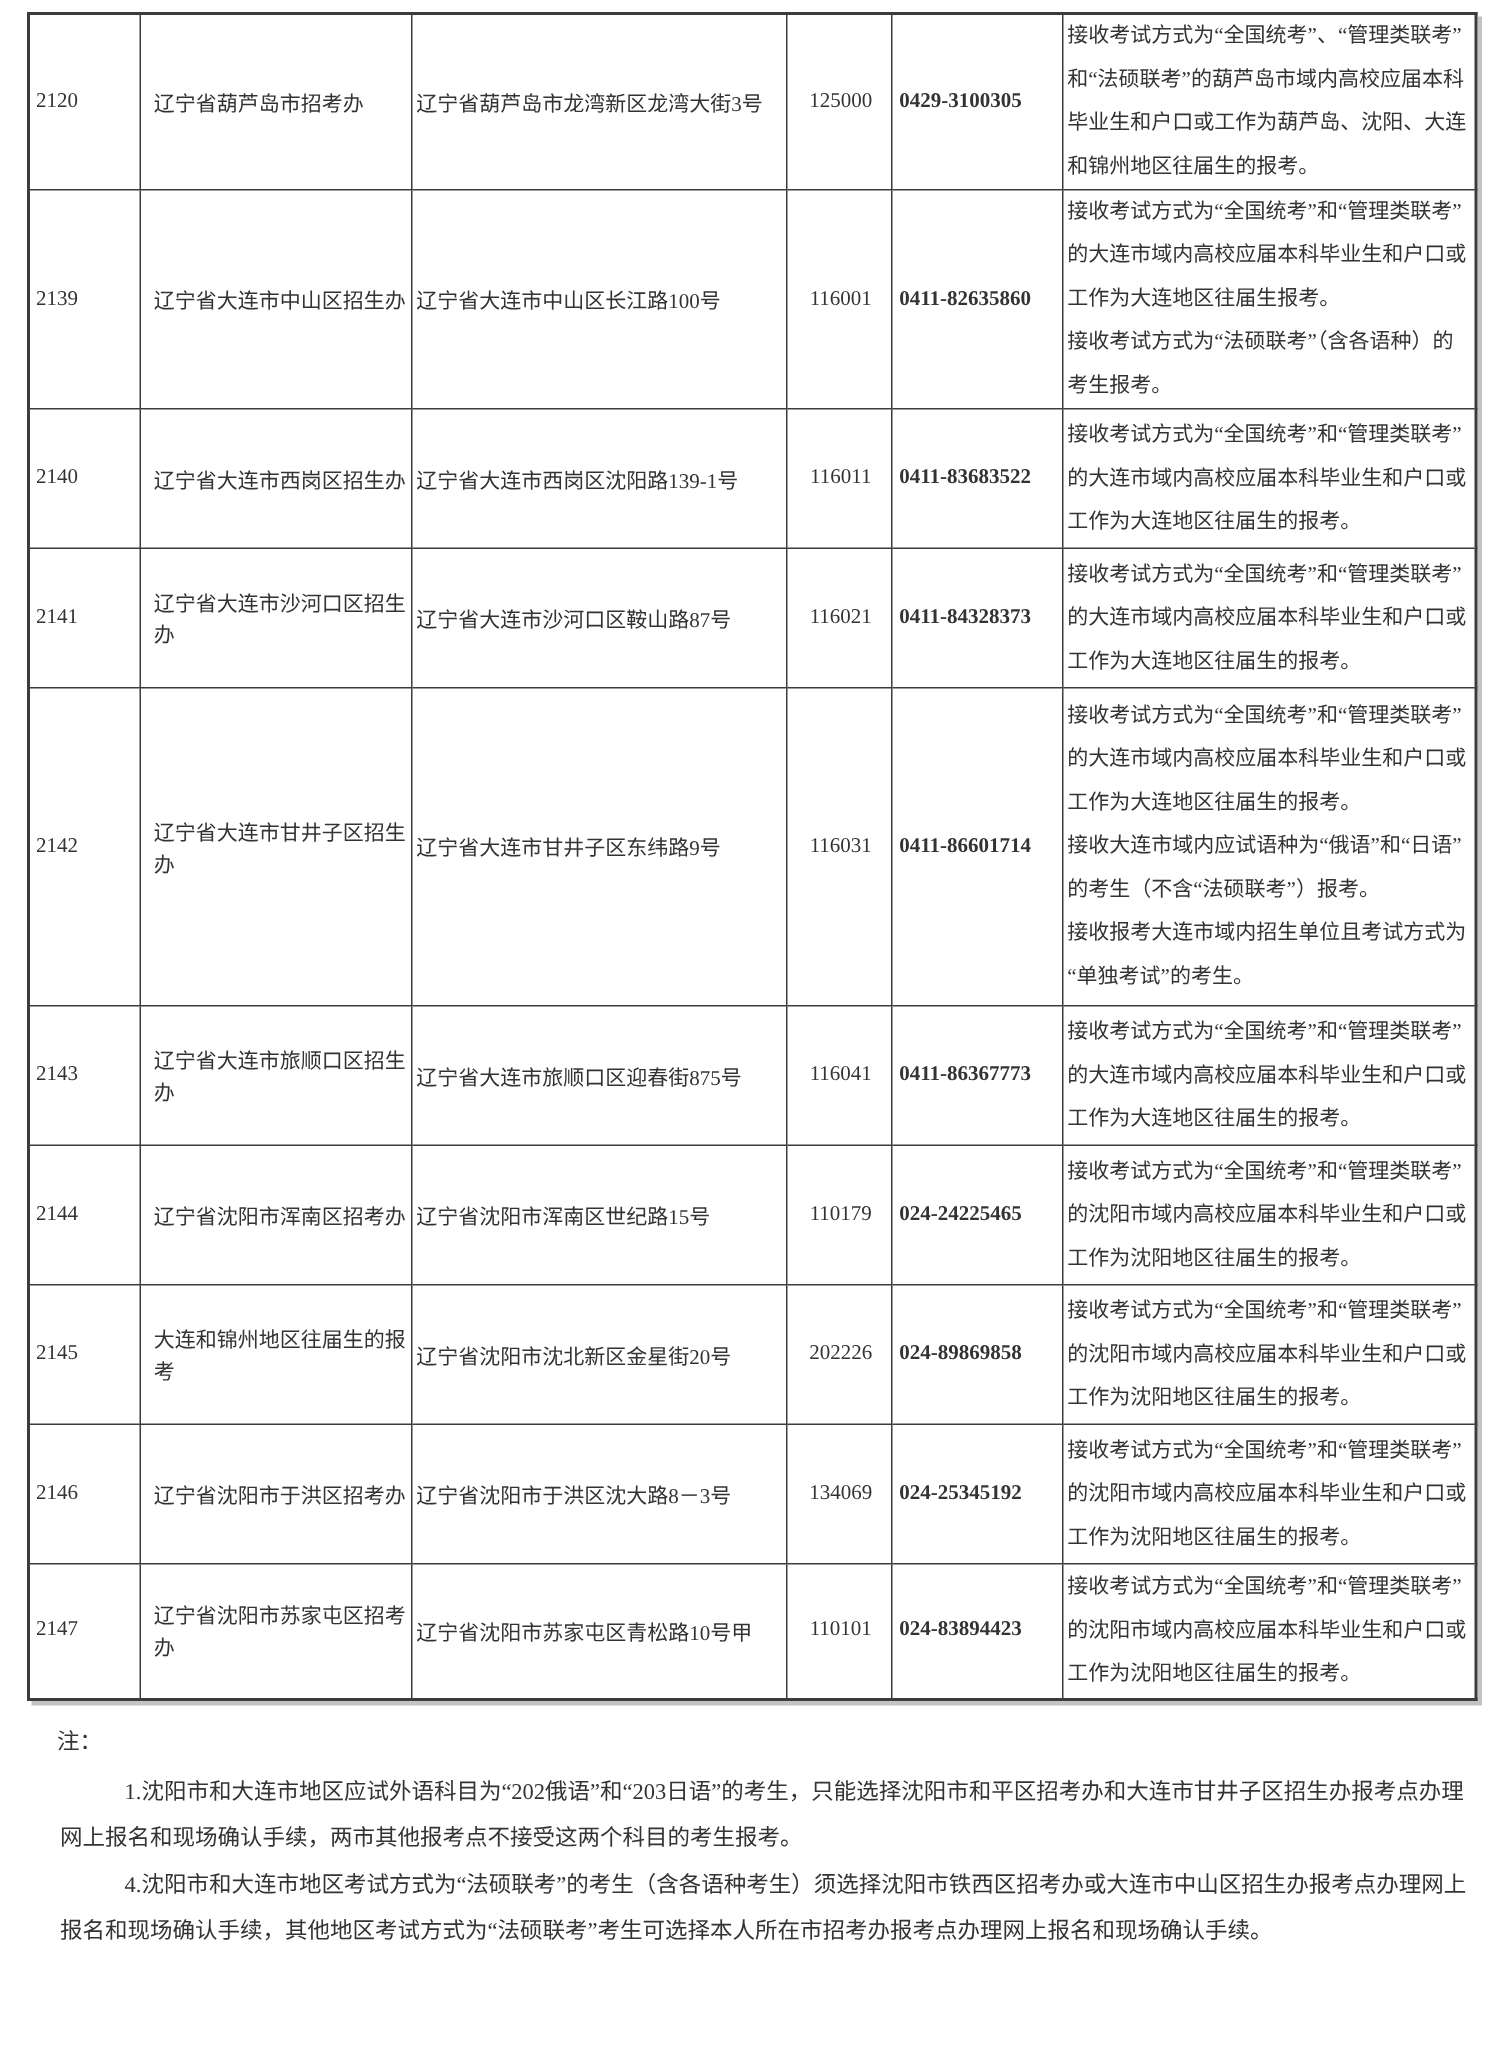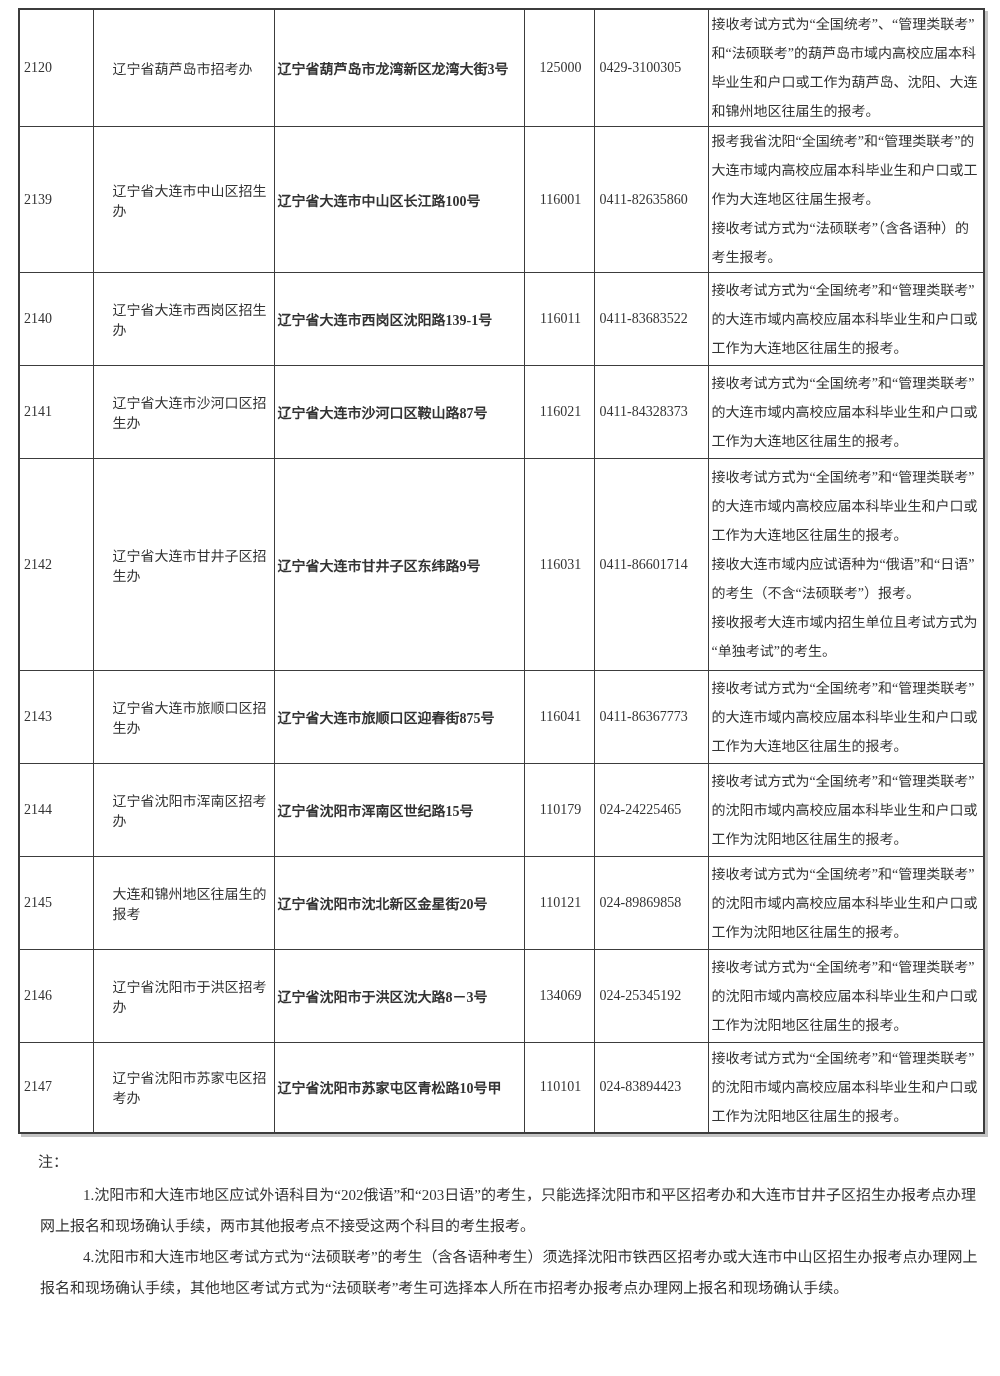--- a/index.html
+++ b/index.html
@@ -29,24 +29,24 @@
   }
   table.reg-table td {
     border: 1px solid #3c3c3c;
     font-size: 14px;
     color: #333333;
     vertical-align: middle;
     overflow: hidden;
   }
   table.reg-table { border: 2px solid #3c3c3c; }
   td.c-code  { padding: 0 2px 0 4px; }
-  td.c-name  { padding: 0 2px 0 19px; }
-  td.c-addr  { padding: 0 2px 0 3px; font-weight: bold; }
+  td.c-name  { padding: 0 2px 0 9px; }
+  td.c-addr  { padding: 0 2px 0 3px; }
   td.c-post  { padding: 0 2px 0 5px; text-align: center; }
-  td.c-phone { padding: 0 2px 0 5px; }
+  td.c-phone { padding: 0 2px 0 5px; font-weight: bold; }
   td.c-notes {
     vertical-align: top;
     padding: 0 3px 0 3px;
     font-size: 15px;
   }
   td.c-notes p {
     margin: 0;
     line-height: 29px;
     text-align: left;
   }
@@ -98,21 +98,21 @@
           </td>
   </tr>
 
   <tr>
     <td class="c-code">2139</td>
     <td class="c-name">辽宁省大连市中山区招生办</td>
     <td class="c-addr">辽宁省大连市中山区长江路100号</td>
     <td class="c-post">116001</td>
     <td class="c-phone">0411-82635860</td>
     <td class="c-notes">
-            <p>报考我省沈阳“全国统考”和“管理类联考”的大连市域内高校应届本科毕业生和户口或工作为大连地区往届生报考。</p>
+            <p>接收考试方式为“全国统考”和“管理类联考”的大连市域内高校应届本科毕业生和户口或工作为大连地区往届生报考。</p>
             <p>接收考试方式为“法硕联考”（含各语种）的考生报考。</p>
           </td>
   </tr>
 
   <tr>
     <td class="c-code">2140</td>
     <td class="c-name">辽宁省大连市西岗区招生办</td>
     <td class="c-addr">辽宁省大连市西岗区沈阳路139-1号</td>
     <td class="c-post">116011</td>
     <td class="c-phone">0411-83683522</td>
@@ -164,21 +164,21 @@
     <td class="c-phone">024-24225465</td>
     <td class="c-notes">
             <p>接收考试方式为“全国统考”和“管理类联考”的沈阳市域内高校应届本科毕业生和户口或工作为沈阳地区往届生的报考。</p>
           </td>
   </tr>
 
   <tr>
     <td class="c-code">2145</td>
     <td class="c-name">大连和锦州地区往届生的报考</td>
     <td class="c-addr">辽宁省沈阳市沈北新区金星街20号</td>
-    <td class="c-post">110121</td>
+    <td class="c-post">202226</td>
     <td class="c-phone">024-89869858</td>
     <td class="c-notes">
             <p>接收考试方式为“全国统考”和“管理类联考”的沈阳市域内高校应届本科毕业生和户口或工作为沈阳地区往届生的报考。</p>
           </td>
   </tr>
 
   <tr>
     <td class="c-code">2146</td>
     <td class="c-name">辽宁省沈阳市于洪区招考办</td>
     <td class="c-addr">辽宁省沈阳市于洪区沈大路8－3号</td>

